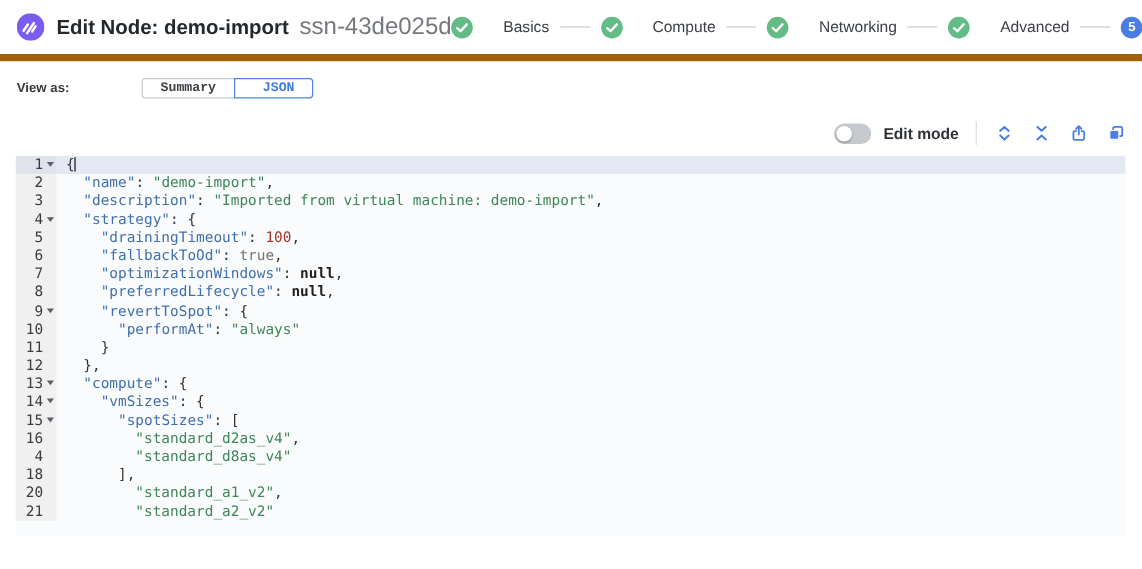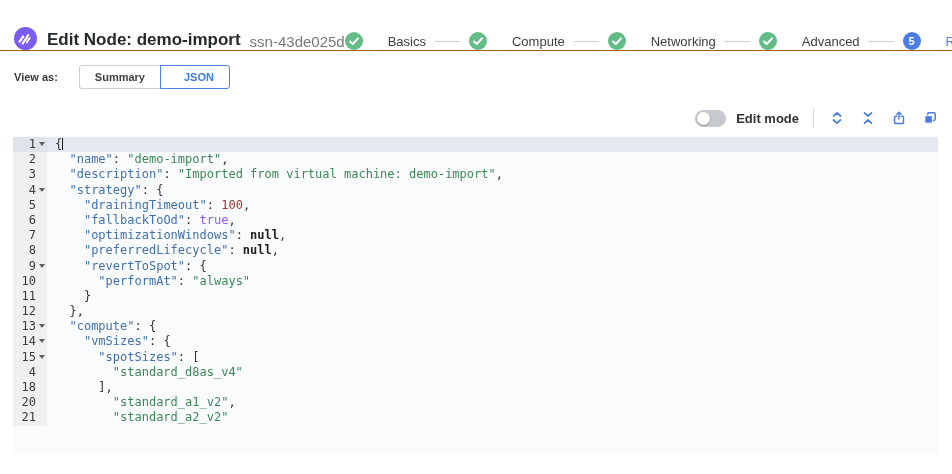--- a/index.html
+++ b/index.html
@@ -6,48 +6,48 @@
   html,body { margin:0; padding:0; }
   body {
     width:952px; height:474px; overflow:hidden;
     background:#ffffff;
     font-family:"Liberation Sans", sans-serif;
     -webkit-font-smoothing:antialiased;
   }
 
   
   .header {
-    display:flex; align-items:flex-end;
+    display:flex; align-items:center;
     height:51px; padding:0 12px 0 14px;
-    border-bottom:1px solid #a16207;
+    border-bottom:6px solid #a16207;
   }
   .logo { width:23px; height:23px; flex:0 0 auto; }
   .title { font-size:17px; font-weight:bold; color:#24292d; margin-left:10px; white-space:nowrap; }
-  .node-id { font-size:15px; color:#75797e; margin-left:9px; white-space:nowrap; }
+  .node-id { font-size:20px; color:#75797e; margin-left:9px; white-space:nowrap; }
 
   .steps { margin-left:auto; display:flex; align-items:center; }
   .step { display:flex; align-items:center;gap:18px; }
   .step-circle {
     width:18px; height:18px; border-radius:50%;
     display:flex; align-items:center; justify-content:center;
     flex:0 0 auto;
   }
   .step-circle.done { background:#63bb86; }
   .step-circle.current { background:#4a7de2; color:#ffffff; font-size:11px; font-weight:bold; }
   .step-label { font-size:13px; color:#3c4045; margin-left:7px; white-space:nowrap; }
   .step.current .step-label { color:#4a83e8; }
   .connector { width:25px; height:1px; background:#c9cdd2; margin:0 9px; }
 
   
-  .viewas-row { display:flex; align-items:center; margin:14px 0 0 14px; }
+  .viewas-row { display:flex; align-items:center; margin:14px 0 0 14px;gap:39px; }
   .viewas-label { font-size:11px; font-weight:bold; color:#35393d; margin-right:21px; }
   .seg-group { display:flex; }
   .seg-btn {
-    height:24px; padding:0 15px; background:#ffffff;
-    border:1px solid #c9ccd0; font-family:Liberation Sans, sans-serif;
+    height:17px; padding:0 15px; background:#ffffff;
+    border:1px solid #c9ccd0; font-family:Liberation Mono, monospace;
     font-size:11px; font-weight:bold; color:#3c4045; cursor:pointer;
   }
   .seg-btn:first-child { border-radius:3px 0 0 3px; }
   .seg-btn:last-child { border-radius:0 3px 3px 0; margin-left:-1px; }
   .seg-btn.selected { border-color:#4a83e8; color:#3f7ce2; position:relative; z-index:1;padding-left:23px; }
 
   
   .toolbar-row {
     display:flex; align-items:center; justify-content:flex-end;
     margin:18px 14px 0 12px; height:22px;
@@ -82,21 +82,21 @@
     position:absolute; right:2px; top:5px; width:0; height:0;
     border-left:3.5px solid transparent; border-right:3.5px solid transparent;
     border-top:4.5px solid #5a5f66; cursor:pointer;
   }
   .code { flex:1; white-space:pre; padding-left:8px; color:#333333; }
   .line.active .code { background:#e3e8f2; }
   .line.active .gutter { background:#e0e3ea; }
   .tok-k { color:#4170ae; }
   .tok-s { color:#3e8757; }
   .tok-n { color:#a3342e; }
-  .tok-b { color:#8b5cf6;text-align:right; }
+  .tok-b { color:#737373;text-align:right; }
   .tok-u { color:#222222; font-weight:bold; }
   .cursor { display:inline-block; width:1px; height:12px; background:#111; vertical-align:-2px; }
 </style>
 </head>
 <body>
 
 <div class="header">
   <span class="logo">
     <svg viewBox="0 0 23 23">
       <circle cx="11.5" cy="11.5" r="11.5" fill="#7a5cf0"></circle>
@@ -257,20 +257,24 @@
     </div>
     <div class="line">
       <div class="gutter">14<span class="fold"></span></div>
       <div class="code"><span>    </span><span class="tok-k">"vmSizes"</span><span>: {</span></div>
     </div>
     <div class="line">
       <div class="gutter">15<span class="fold"></span></div>
       <div class="code"><span>      </span><span class="tok-k">"spotSizes"</span><span>: [</span></div>
     </div>
     <div class="line">
+      <div class="gutter">16</div>
+      <div class="code"><span>        </span><span class="tok-s">"standard_d2as_v4"</span><span>,</span></div>
+    </div>
+    <div class="line">
       <div class="gutter">4</div>
       <div class="code"><span>        </span><span class="tok-s">"standard_d8as_v4"</span></div>
     </div>
     <div class="line">
       <div class="gutter">18</div>
       <div class="code"><span>      ],</span></div>
     </div>
     <div class="line">
       <div class="gutter">20</div>
       <div class="code"><span>        </span><span class="tok-s">"standard_a1_v2"</span><span>,</span></div>

